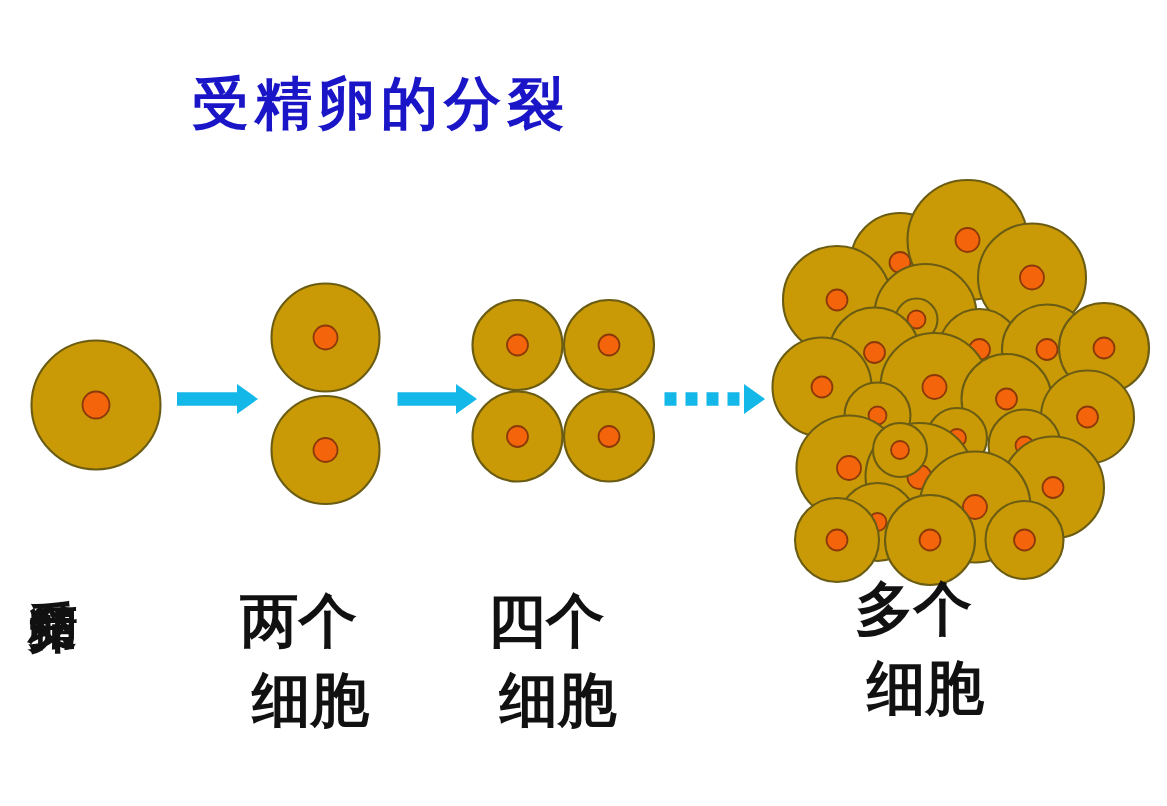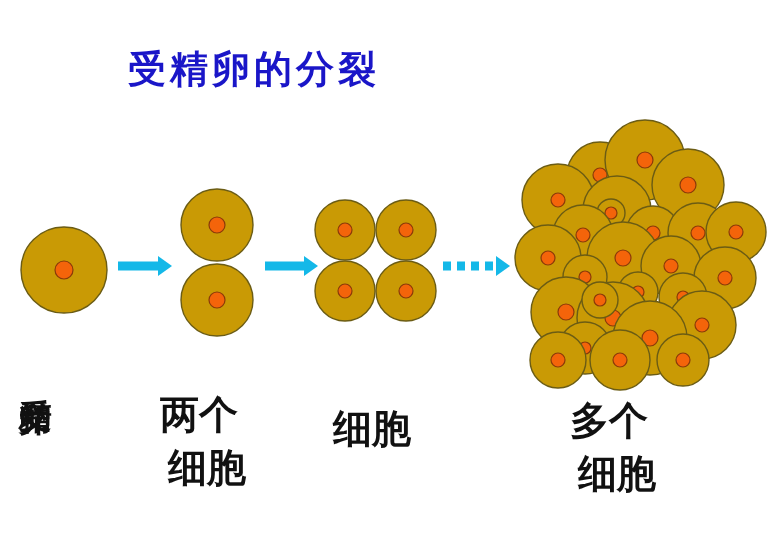--- a/index.html
+++ b/index.html
@@ -233,21 +233,22 @@
   <div class="label-vertical" style="left:14px; top:372px;">
     <span>受</span><span>精</span><span>卵</span>
   </div>
 
   <div class="label" style="left:160px; top:395px;">
     <div>两个</div>
     <div class="label-line2" style="margin-left:8px;">细胞</div>
   </div>
 
   <div class="label" style="left:325px; top:395px;">
+    <div>四个</div>
     <div class="label-line2" style="margin-left:8px;">细胞</div>
   </div>
 
-  <div class="label" style="left:570px; top:401px;">
+  <div class="label" style="left:570px; top:387px;">
     <div>多个</div>
     <div class="label-line2" style="margin-left:8px;">细胞</div>
   </div>
 
 </div>
 
 </body></html>

